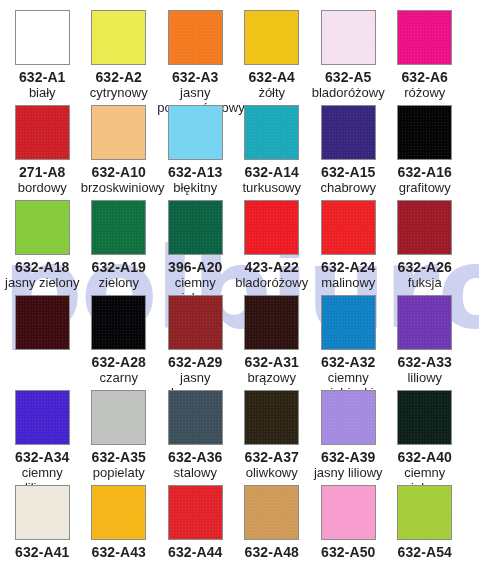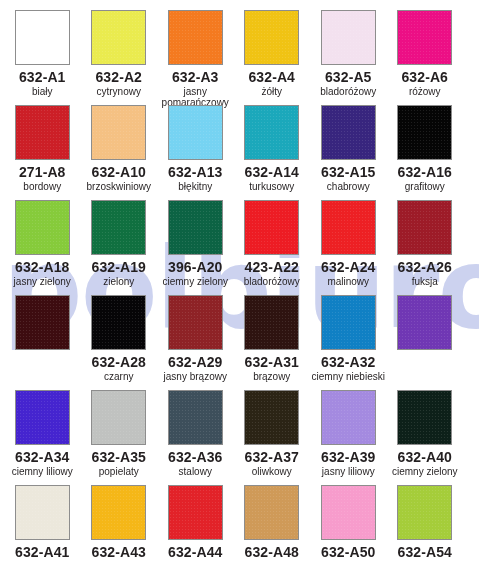--- a/index.html
+++ b/index.html
@@ -88,21 +88,21 @@
   .swatch-code {
     display: block;
     font-size: 14px;
     font-weight: bold;
     letter-spacing: 0.1px;
     white-space: nowrap;
     text-align: center;
   }
   .swatch-name {
     display: block;
-    font-size: 10px;
+    font-size: 13px;
     margin-top: 0.5px;
     text-align: center;
   }
 </style>
 </head>
 <body>
 
 <div id="watermark">polbiuro</div>
 
 <div id="swatch-grid">
@@ -258,20 +258,24 @@
     </div>
     <div class="swatch-cell">
       <div class="swatch-chip" style="background-color: rgb(16, 128, 196);"></div>
       <div class="swatch-caption">
         <span class="swatch-code">632-A32</span>
         <span class="swatch-name">ciemny niebieski</span>
       </div>
     </div>
     <div class="swatch-cell">
       <div class="swatch-chip" style="background-color: rgb(112, 55, 180);"></div>
+      <div class="swatch-caption">
+        <span class="swatch-code">632-A33</span>
+        <span class="swatch-name">liliowy</span>
+      </div>
     </div>
     <div class="swatch-cell">
       <div class="swatch-chip" style="background-color: rgb(69, 36, 207);"></div>
       <div class="swatch-caption">
         <span class="swatch-code">632-A34</span>
         <span class="swatch-name">ciemny liliowy</span>
       </div>
     </div>
     <div class="swatch-cell">
       <div class="swatch-chip" style="background-color: rgb(192, 194, 192);"></div>

